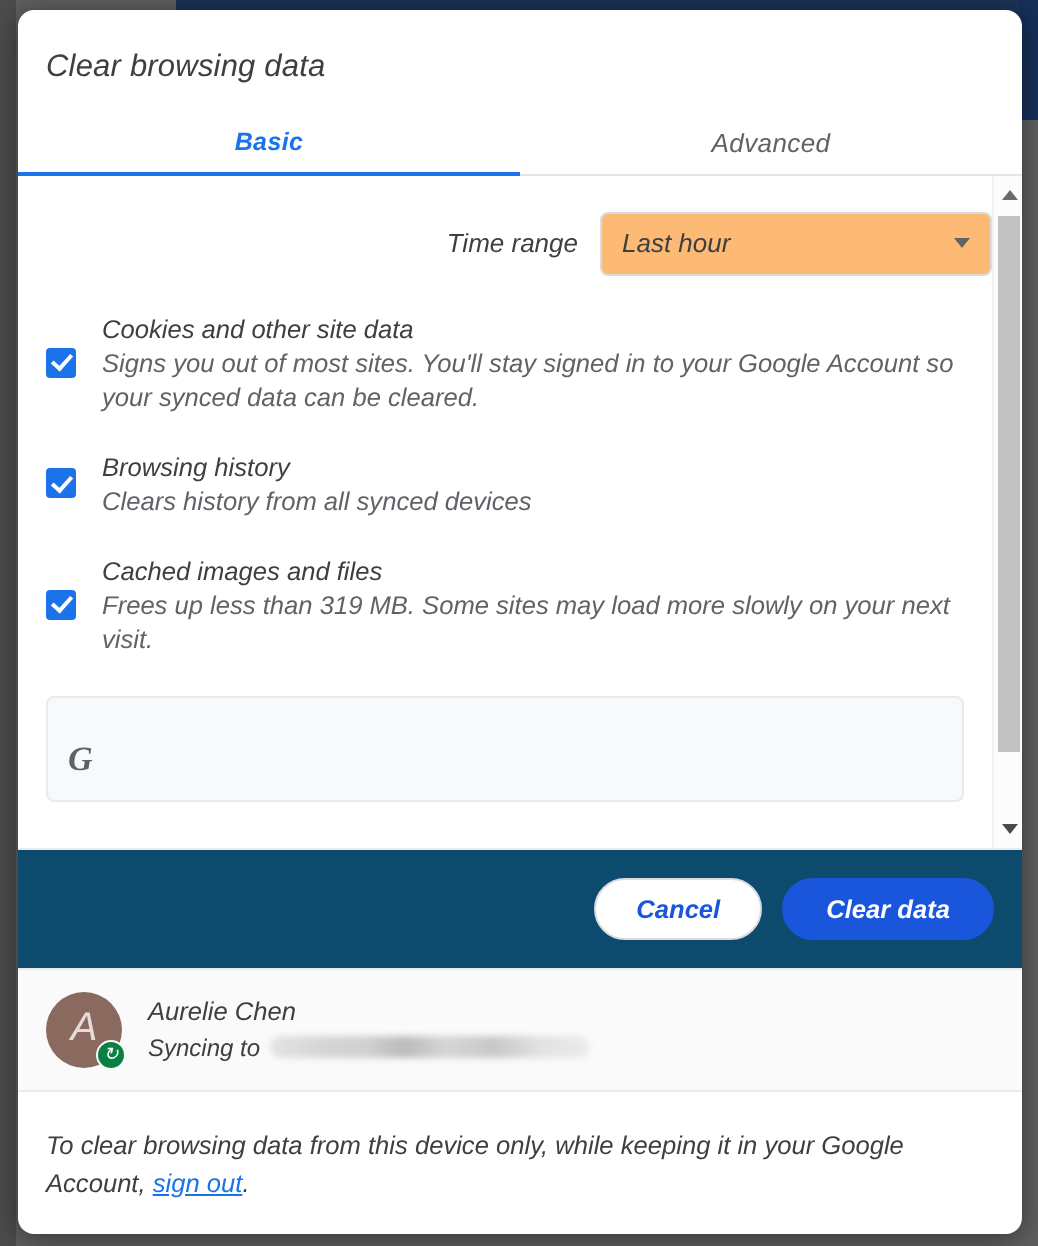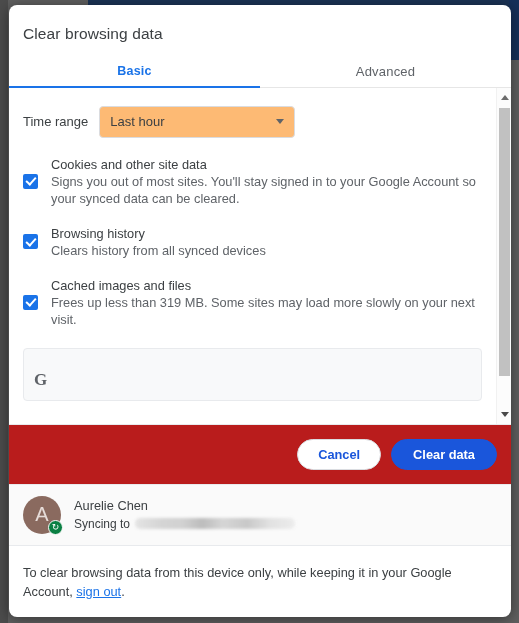--- a/index.html
+++ b/index.html
@@ -4,21 +4,21 @@
 <style>
   html, body {
     margin: 0;
     padding: 0;
     width: 519px;
     height: 623px;
     overflow: hidden;
     background: #5a5a5a;
     font-family: "Liberation Sans", sans-serif;
   }
-  #page { position: relative; width: 519px; height: 623px; }
+  #page { position: relative; width: 519px; height: 623px; font-style: italic; }
 
   
   .backdrop {
     position: absolute; inset: 0;
     background: #5f5f5f;
   }
   .backdrop .navy-strip {
     position: absolute; top: 0; left: 88px; right: 0; height: 9px;
     background: #1b3356;
   }
@@ -90,20 +90,21 @@
     position: absolute;
     left: 0; top: 0; right: 15px; bottom: 0;
     overflow: hidden;
   }
 
   
   .timerange-row {
     display: flex;
     align-items: center;
     padding: 18px 0 0 14px;
+    justify-content: flex-end;
   }
   .timerange-label {
     font-size: 13px;
     color: #3c4043;
     margin-right: 11px;
   }
   .select {
     width: 196px;
     height: 32px;
     border: 1px solid #dadce0;
@@ -228,21 +229,21 @@
 
   
   .actions {
     height: 60px;
     display: flex;
     align-items: center;
     justify-content: flex-end;
     padding-right: 14px;
     border-top: 1px solid #e8eaed;
     box-sizing: border-box;
-    background: #b91c1c;
+    background: #0c4a6e;
   }
   .btn {
     height: 31px;
     border-radius: 16px;
     font-size: 12.8px;
     font-weight: bold;
     display: flex;
     align-items: center;
     justify-content: center;
     cursor: pointer;

